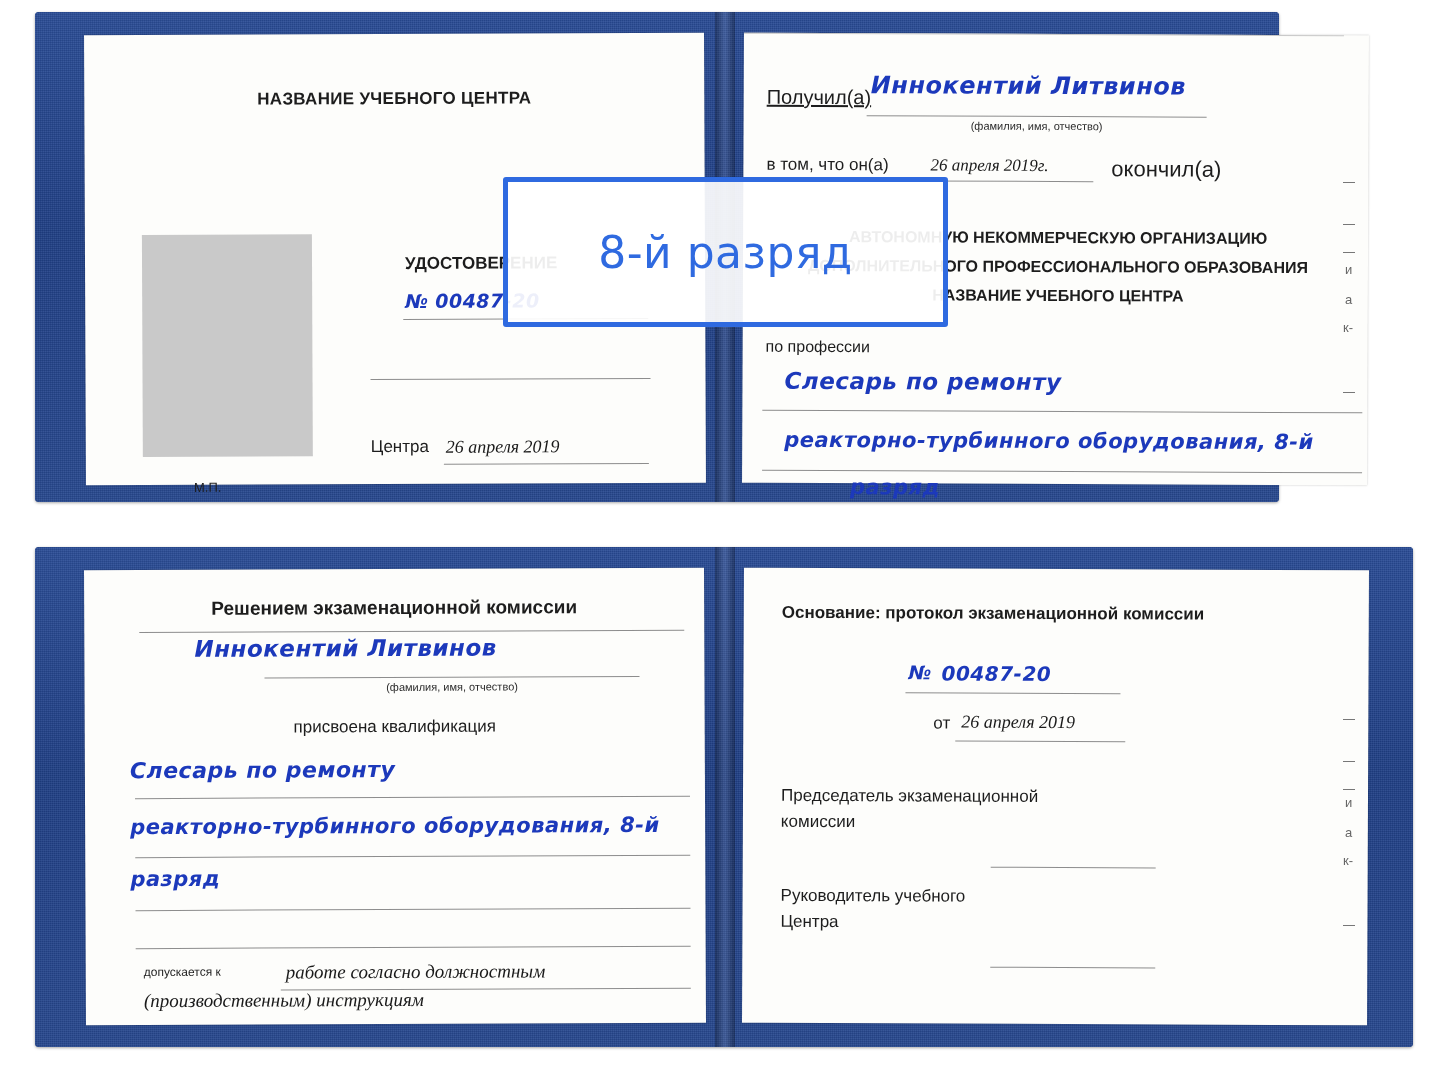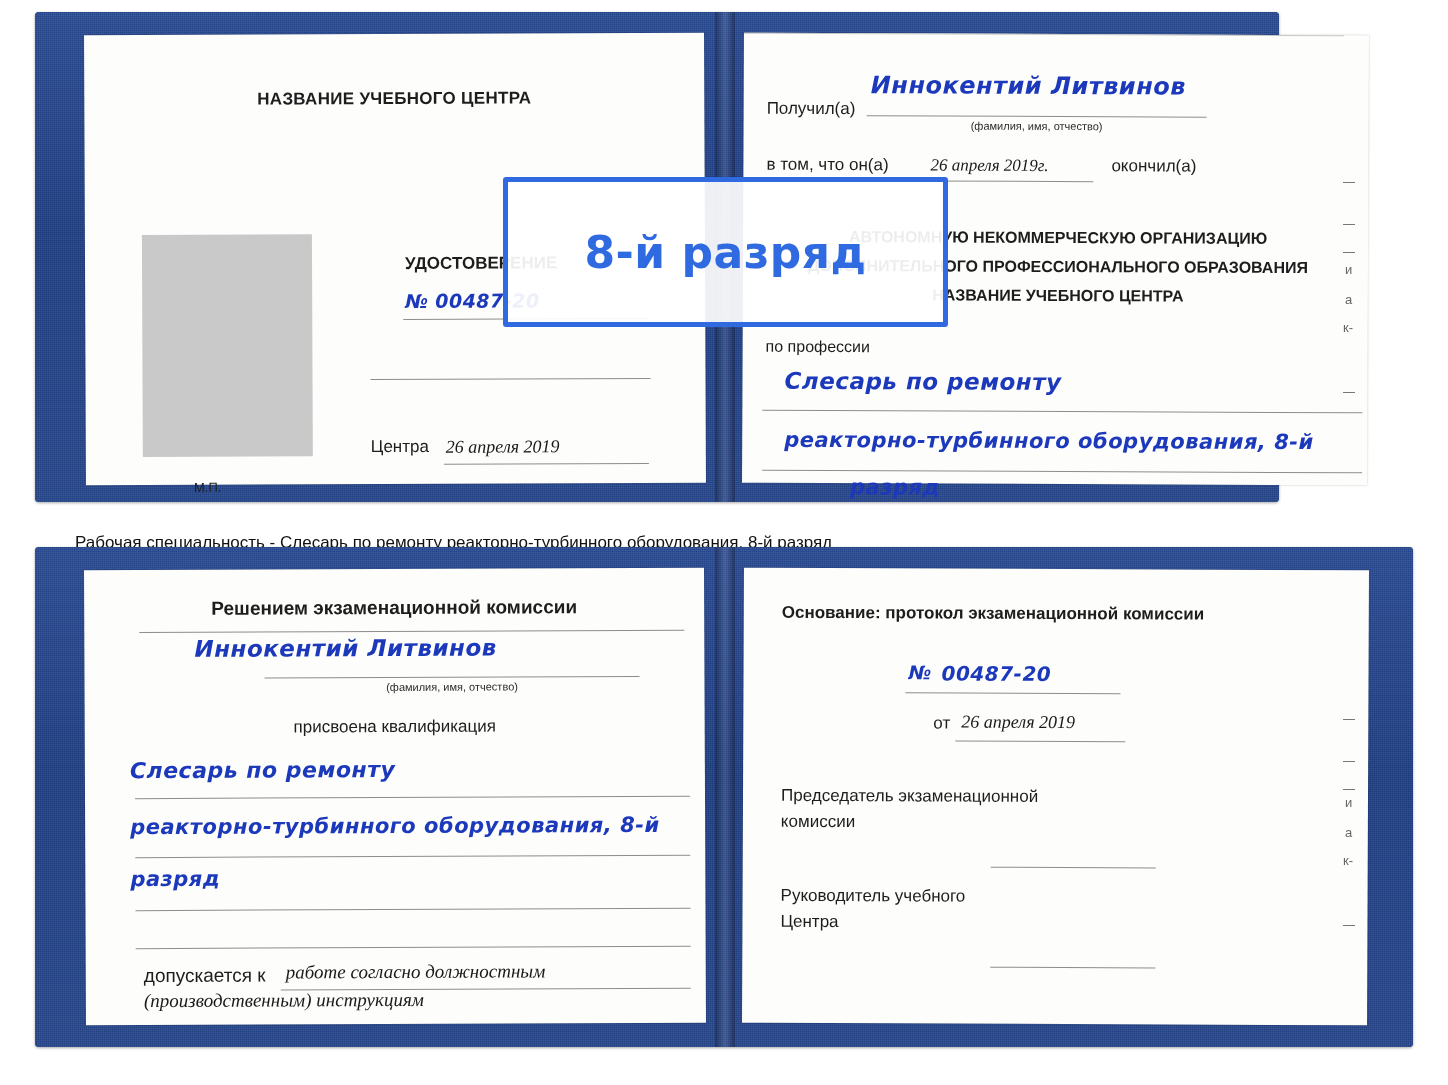--- a/index.html
+++ b/index.html
@@ -86,21 +86,21 @@
     position: absolute;
     border: 5px solid #2f6ae0;
     border-radius: 3px;
     background: rgba(255,255,255,0.92);
     display: flex;
     align-items: center;
     justify-content: center;
   }
   .highlight-label {
     font-family: "DejaVu Sans", sans-serif;
-    font-weight: bold;
+    font-weight: normal;
     font-size: 44px;
     color: #2f6ae0;
     letter-spacing: 0.5px;
   }
 
   
   .caption {
     position: absolute;
     font-size: 17px;
     color: #111111;
@@ -142,29 +142,29 @@
       <div class="rule" style="left:285px; top:345px; width:280px;"></div>
 
       <div class="t" style="left:285px; top:403px; font-size:17px;">Центра</div>
       <div class="t hand-ital" style="left:360px; top:403px; font-size:18px;">26 апреля 2019</div>
       <div class="rule" style="left:358px; top:430px; width:205px;"></div>
 
       <div class="t" style="left:108px; top:445px; font-size:13px;">М.П.</div>
     </div>
 
     <div class="page-sheet tilt-r" style="left:708px; top:22px; width:625px; height:450px;">
-      <div class="t" style="left:23px; top:66px; font-size:17px;">Получил(а)</div>
+      <div class="t" style="left:23px; top:53px; font-size:20px;text-decoration:underline;">Получил(а)</div>
       <div class="t hand" style="left:127px; top:38px; font-size:24px;">Иннокентий Литвинов</div>
       <div class="rule" style="left:123px; top:82px; width:340px;"></div>
       <div class="t tiny center" style="left:123px; top:86px; width:340px;">(фамилия, имя, отчество)</div>
 
       <div class="t" style="left:23px; top:122px; font-size:17px;">в том, что он(а)</div>
       <div class="t hand-ital" style="left:187px; top:122px; font-size:17px;">26 апреля 2019г.</div>
       <div class="rule" style="left:178px; top:147px; width:172px;"></div>
-      <div class="t" style="left:368px; top:122px; font-size:17px;">окончил(а)</div>
+      <div class="t" style="left:368px; top:122px; font-size:22px;">окончил(а)</div>
 
       <div class="t bold center" style="left:10px; top:195px; width:610px; font-size:16px;">АВТОНОМНУЮ НЕКОММЕРЧЕСКУЮ ОРГАНИЗАЦИЮ</div>
       <div class="t bold center" style="left:10px; top:224px; width:610px; font-size:16px;">ДОПОЛНИТЕЛЬНОГО ПРОФЕССИОНАЛЬНОГО ОБРАЗОВАНИЯ</div>
       <div class="t bold center" style="left:10px; top:253px; width:610px; font-size:16px;">НАЗВАНИЕ УЧЕБНОГО ЦЕНТРА</div>
       <div class="rule-light" style="left:20px; top:283px; width:600px; border-bottom:1px solid #c7c7c7;"></div>
 
       <div class="t" style="left:23px; top:305px; font-size:16px;">по профессии</div>
 
       <div class="t hand" style="left:42px; top:335px; font-size:23px;">Слесарь по ремонту</div>
       <div class="rule" style="left:20px; top:377px; width:600px;"></div>
@@ -177,21 +177,20 @@
 
     <div class="dash" style="left:1308px; top:170px;"></div>
     <div class="dash" style="left:1308px; top:212px;"></div>
     <div class="dash" style="left:1308px; top:240px;"></div>
     <div class="edge-mark" style="left:1310px; top:250px;">и</div>
     <div class="edge-mark" style="left:1310px; top:280px;">а</div>
     <div class="edge-mark" style="left:1308px; top:308px;">к-</div>
     <div class="dash" style="left:1308px; top:380px;"></div>
   </div>
 
-  <div class="caption" style="left:75px; top:533px;">Рабочая специальность - Слесарь по ремонту реакторно-турбинного оборудования, 8-й разряд</div>
 
   <div class="booklet" style="left:35px; top:547px; width:1378px; height:500px;">
     <div class="cover-texture"></div>
     <div class="spine" style="left:680px; width:20px;"></div>
 
     <div class="page-sheet tilt-l" style="left:50px; top:22px; width:620px; height:455px;">
       <div class="t bold center" style="left:0; top:28px; width:620px; font-size:19px;">Решением экзаменационной комиссии</div>
       <div class="rule" style="left:55px; top:62px; width:545px;"></div>
 
       <div class="t hand" style="left:110px; top:66px; font-size:23px;">Иннокентий Литвинов</div>
@@ -203,21 +202,21 @@
       <div class="t hand" style="left:45px; top:188px; font-size:22px;">Слесарь по ремонту</div>
       <div class="rule" style="left:50px; top:228px; width:555px;"></div>
 
       <div class="t hand" style="left:45px; top:245px; font-size:21px;">реакторно-турбинного оборудования, 8-й</div>
       <div class="rule" style="left:50px; top:287px; width:555px;"></div>
 
       <div class="t hand" style="left:45px; top:297px; font-size:21px;">разряд</div>
       <div class="rule" style="left:50px; top:340px; width:555px;"></div>
       <div class="rule" style="left:50px; top:378px; width:555px;"></div>
 
-      <div class="t" style="left:58px; top:395px; font-size:19px;text-align:center;">допускается к</div>
+      <div class="t" style="left:58px; top:395px; font-size:12px;text-align:center;">допускается к</div>
       <div class="t hand-ital" style="left:200px; top:392px; font-size:19px;">работе согласно должностным</div>
       <div class="rule" style="left:195px; top:420px; width:410px;"></div>
       <div class="t hand-ital" style="left:58px; top:420px; font-size:19px;">(производственным) инструкциям</div>
     </div>
 
     <div class="page-sheet tilt-r" style="left:708px; top:22px; width:625px; height:455px;">
       <div class="t bold" style="left:38px; top:35px; font-size:17px;">Основание: протокол экзаменационной комиссии</div>
 
       <div class="t hand" style="left:165px; top:93px; font-size:19px;">№</div>
       <div class="t hand" style="left:198px; top:93px; font-size:20px;">00487-20</div>

